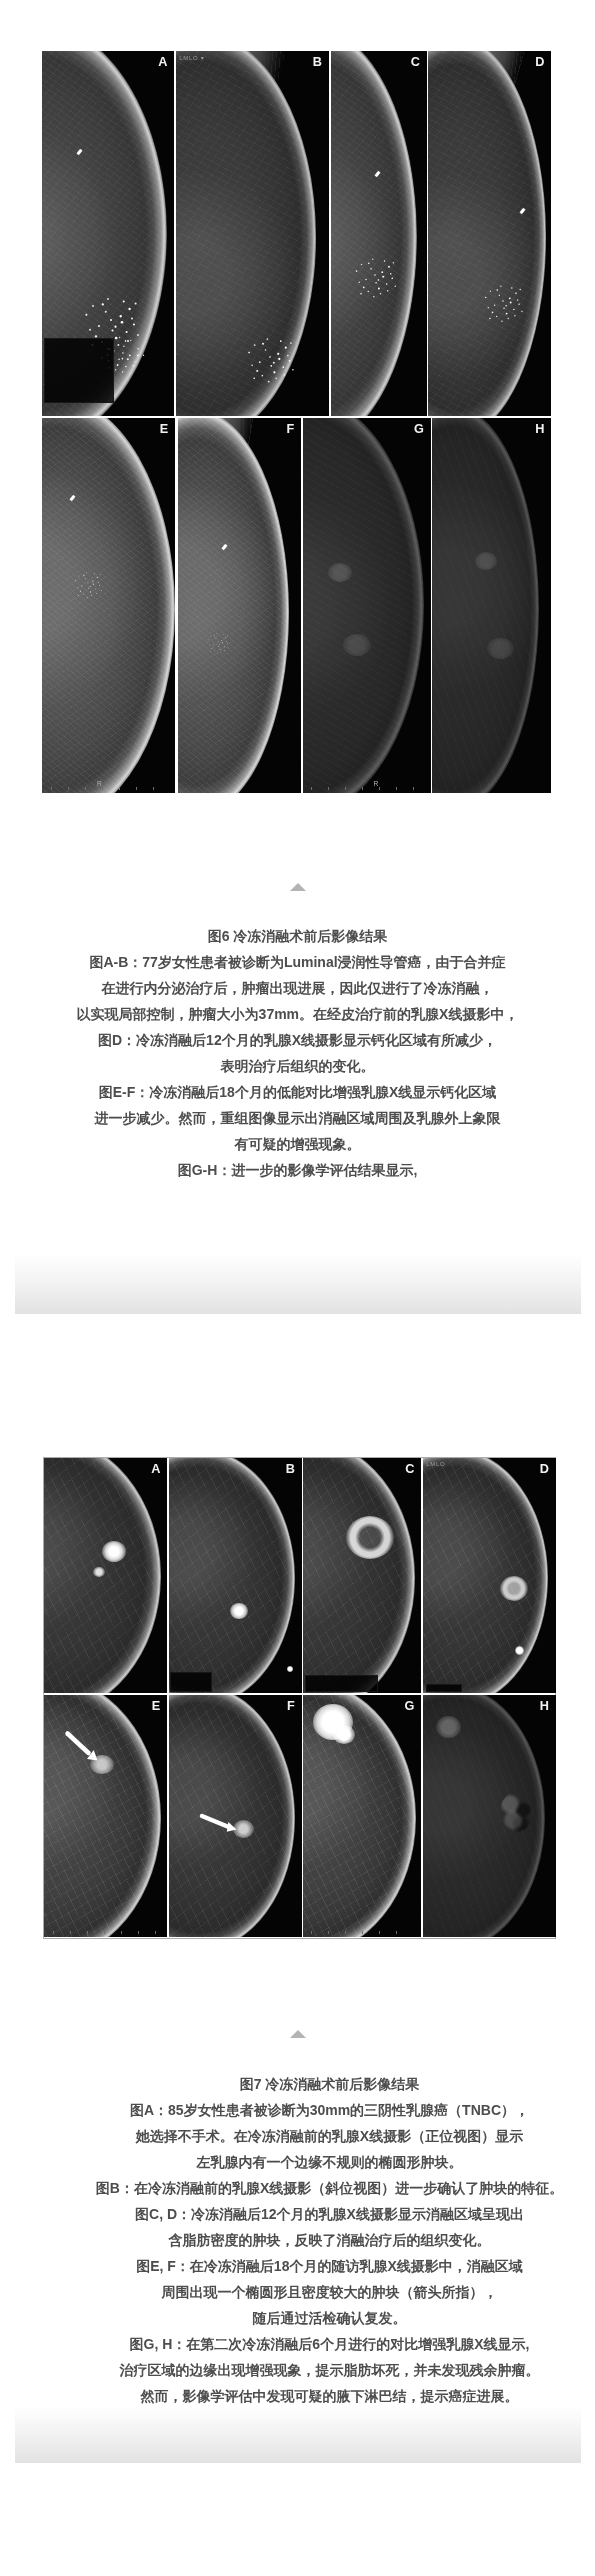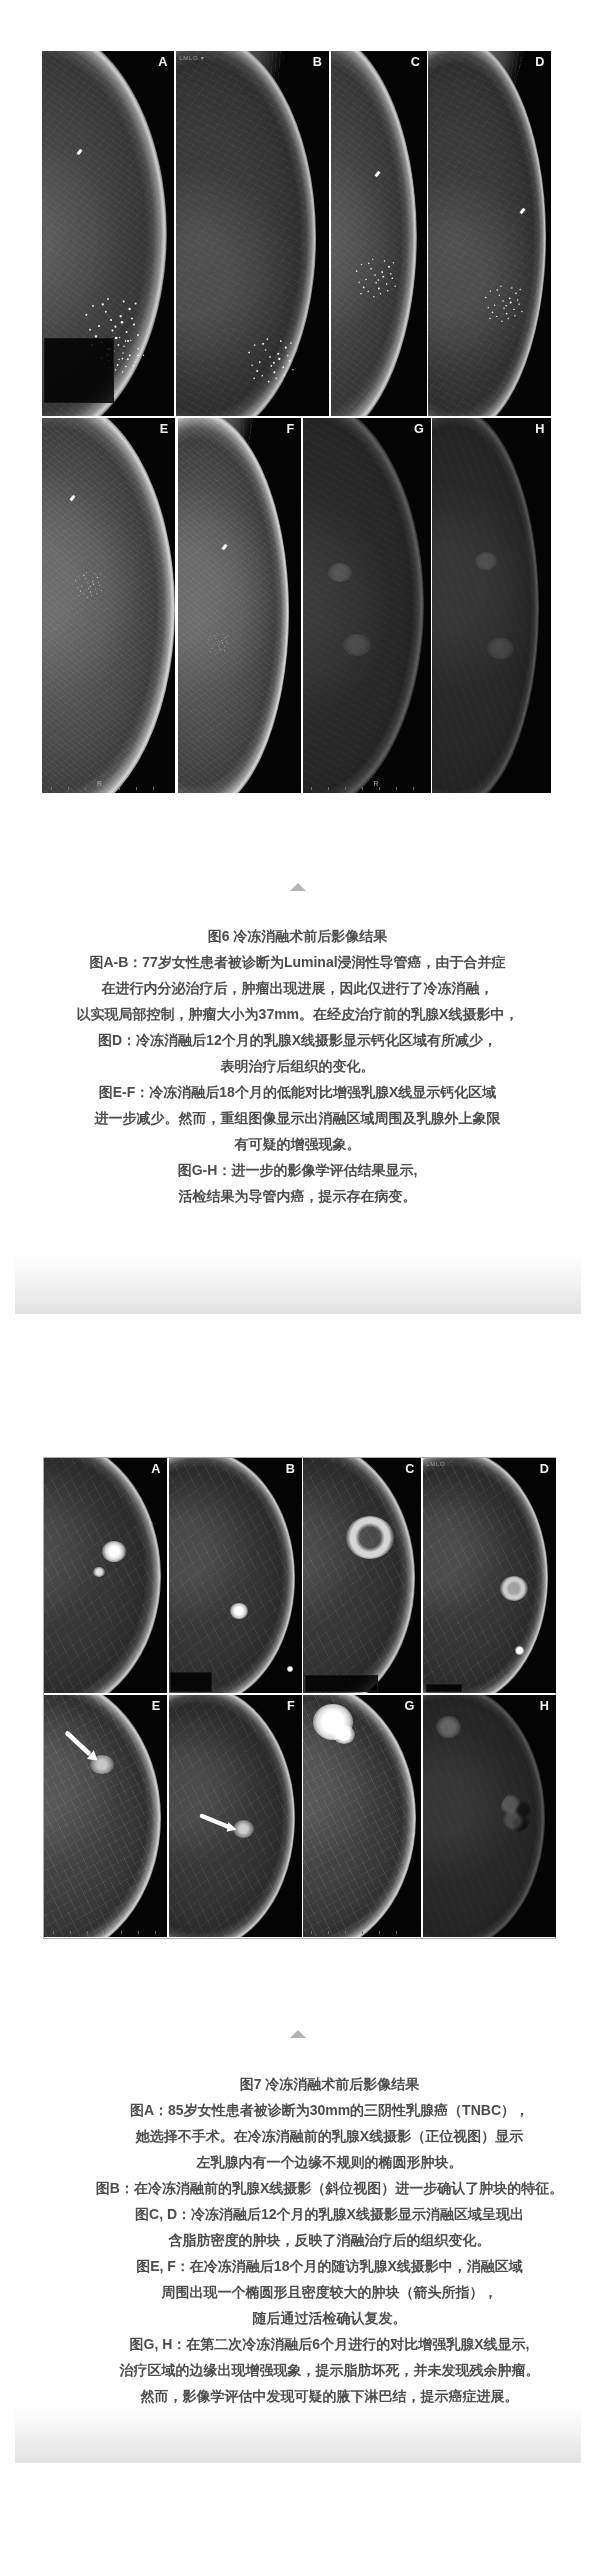--- a/index.html
+++ b/index.html
@@ -154,21 +154,20 @@
     <div>图6  冷冻消融术前后影像结果</div>
     <div>图A-B：77岁女性患者被诊断为Luminal浸润性导管癌，由于合并症</div>
     <div>在进行内分泌治疗后，肿瘤出现进展，因此仅进行了冷冻消融，</div>
     <div>以实现局部控制，肿瘤大小为37mm。在经皮治疗前的乳腺X线摄影中，</div>
     <div>图D：冷冻消融后12个月的乳腺X线摄影显示钙化区域有所减少，</div>
     <div>表明治疗后组织的变化。</div>
     <div>图E-F：冷冻消融后18个月的低能对比增强乳腺X线显示钙化区域</div>
     <div>进一步减少。然而，重组图像显示出消融区域周围及乳腺外上象限</div>
     <div>有可疑的增强现象。</div>
     <div>图G-H：进一步的影像学评估结果显示,</div>
-    <div>活检结果为导管内癌，提示存在病变。</div>
   </div>
 
   <div class="divider" style="top:1253px;height:61px;"></div>
 
   <div class="figure" style="left:43px;top:1457px;width:511px;height:480px;border:0.7px solid #ababab;">
 
     <div class="frow" style="height:235px;margin-bottom:1.5px;">
       <div class="panel" style="width:123px;margin-right:1.5px;">
         <div class="cc tex2" style="left:-95%;top:-10%;width:190%;height:120%;"></div>
         <div class="mass" style="left:58px;top:83px;width:24px;height:21px;background:radial-gradient(circle,#ffffff 0 30%,rgba(255,255,255,.8) 52%,rgba(255,255,255,.28) 74%,transparent 100%);"></div>

